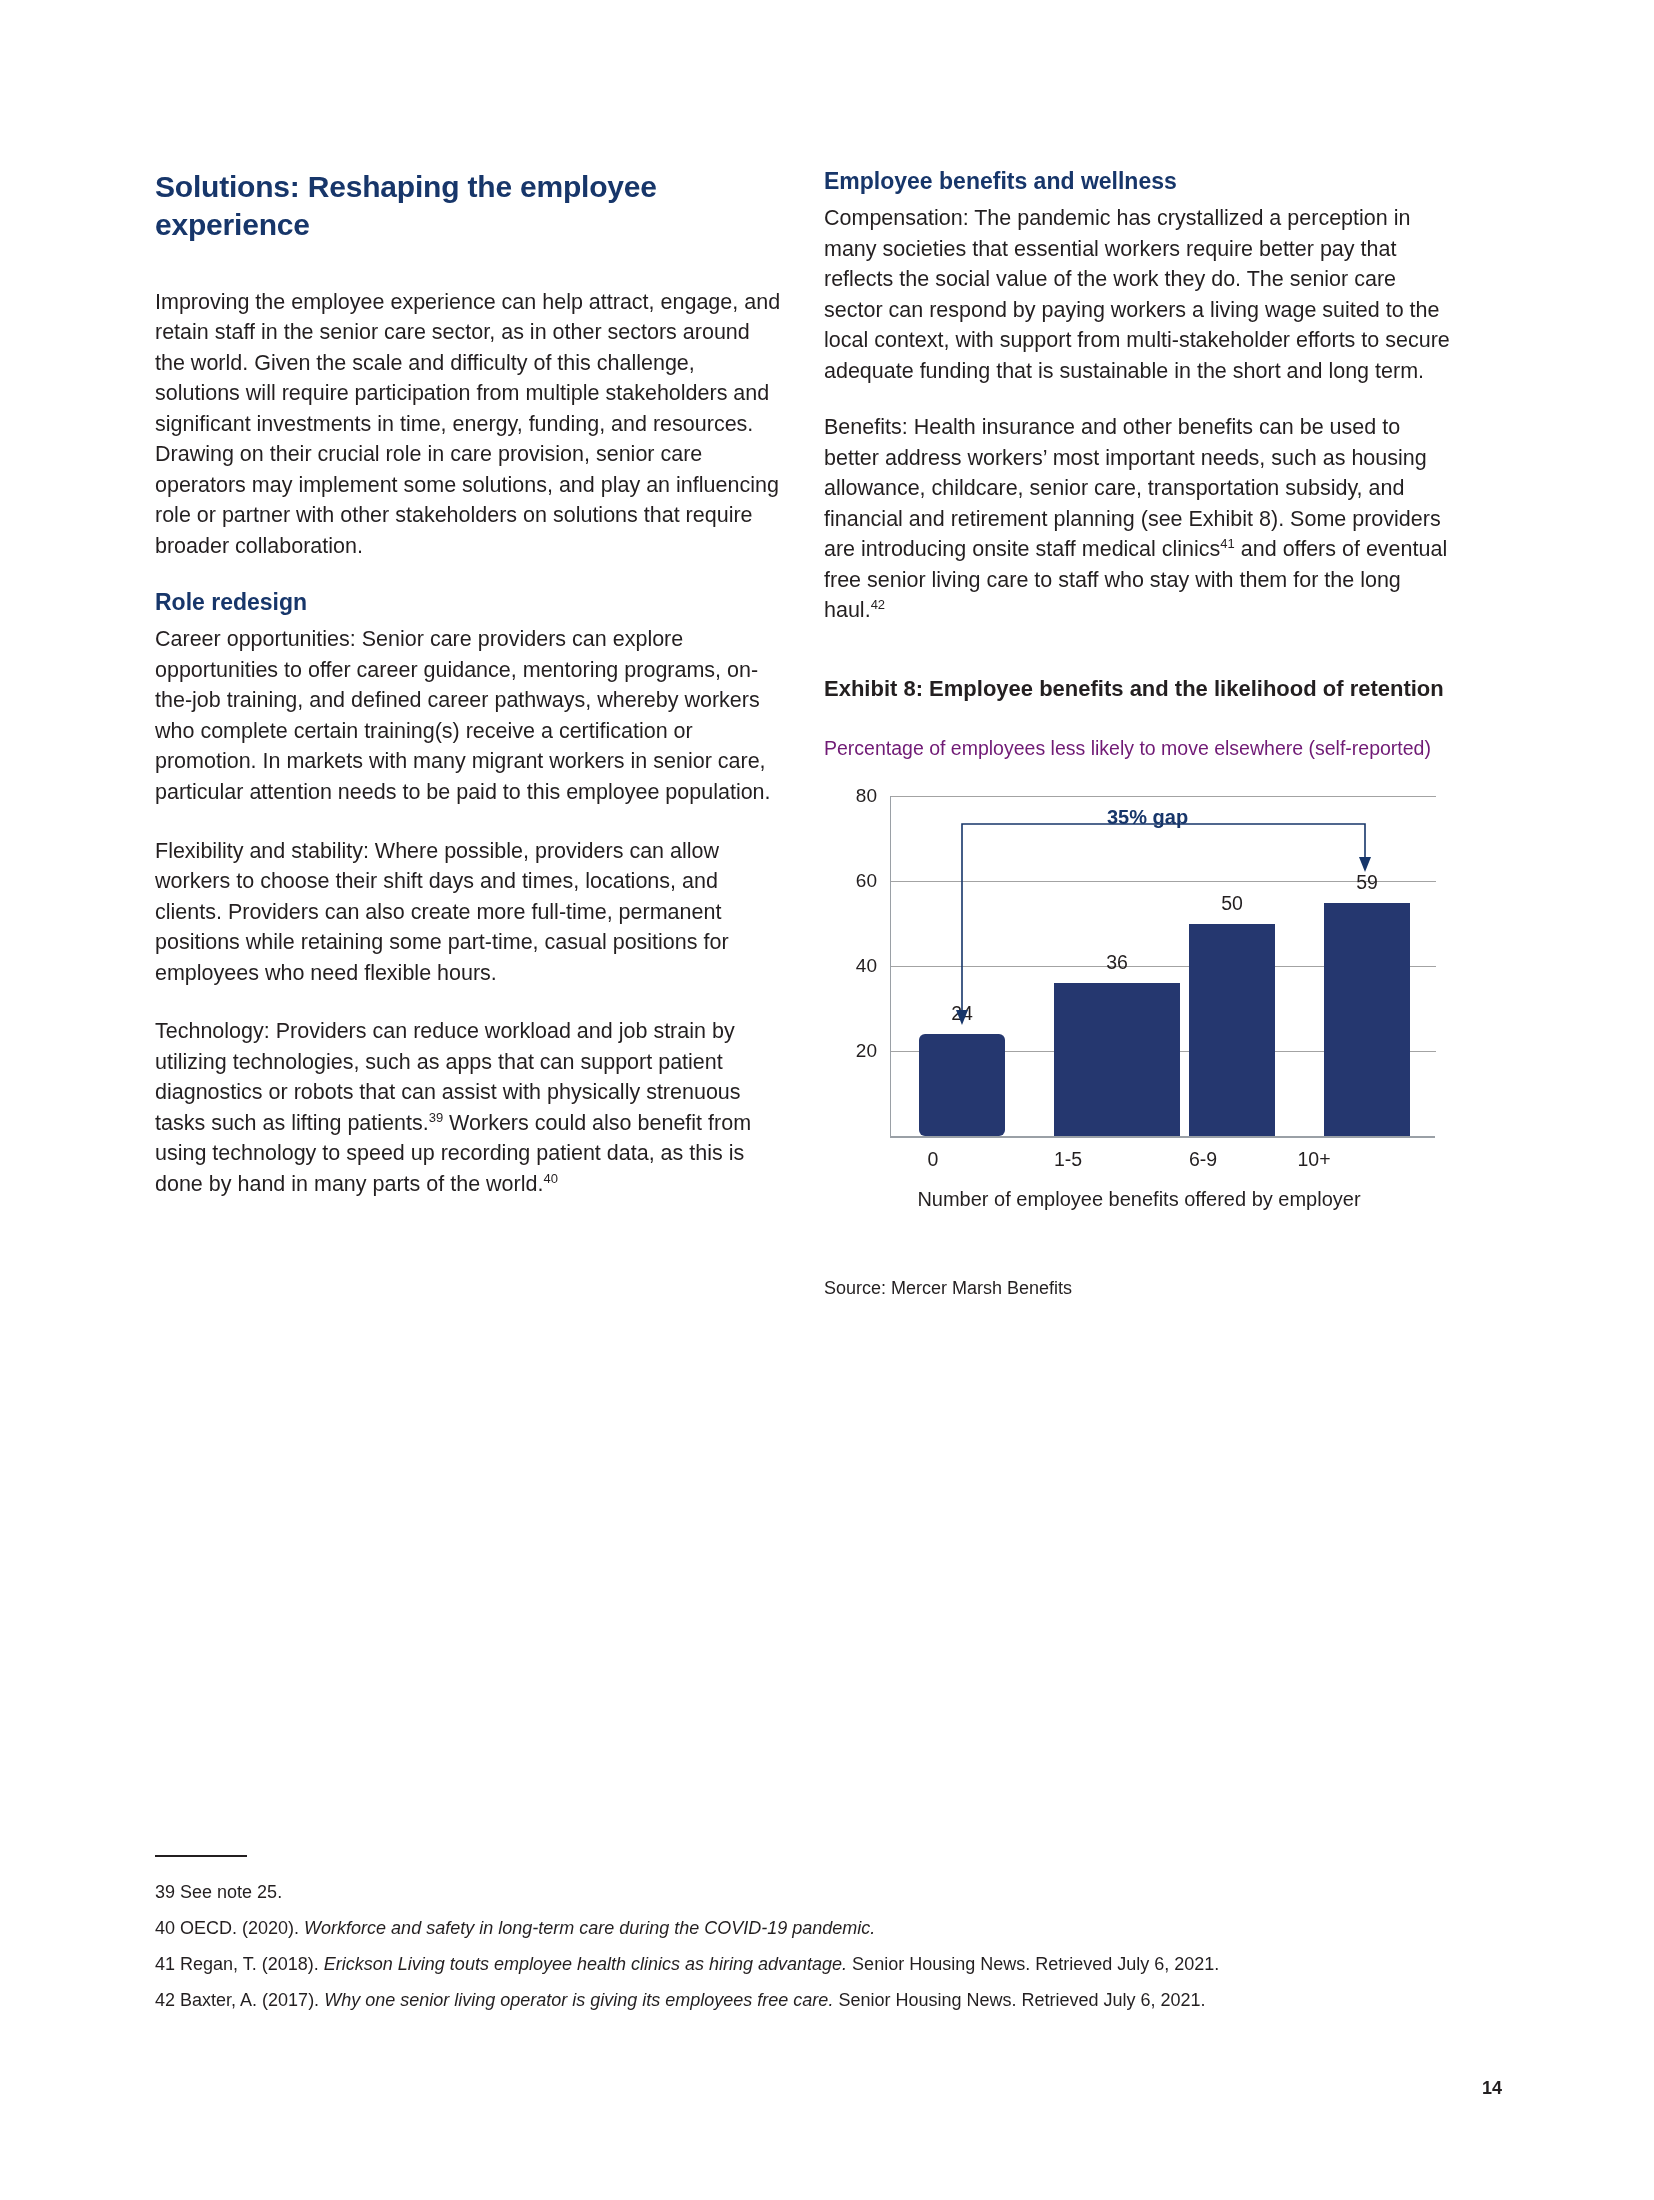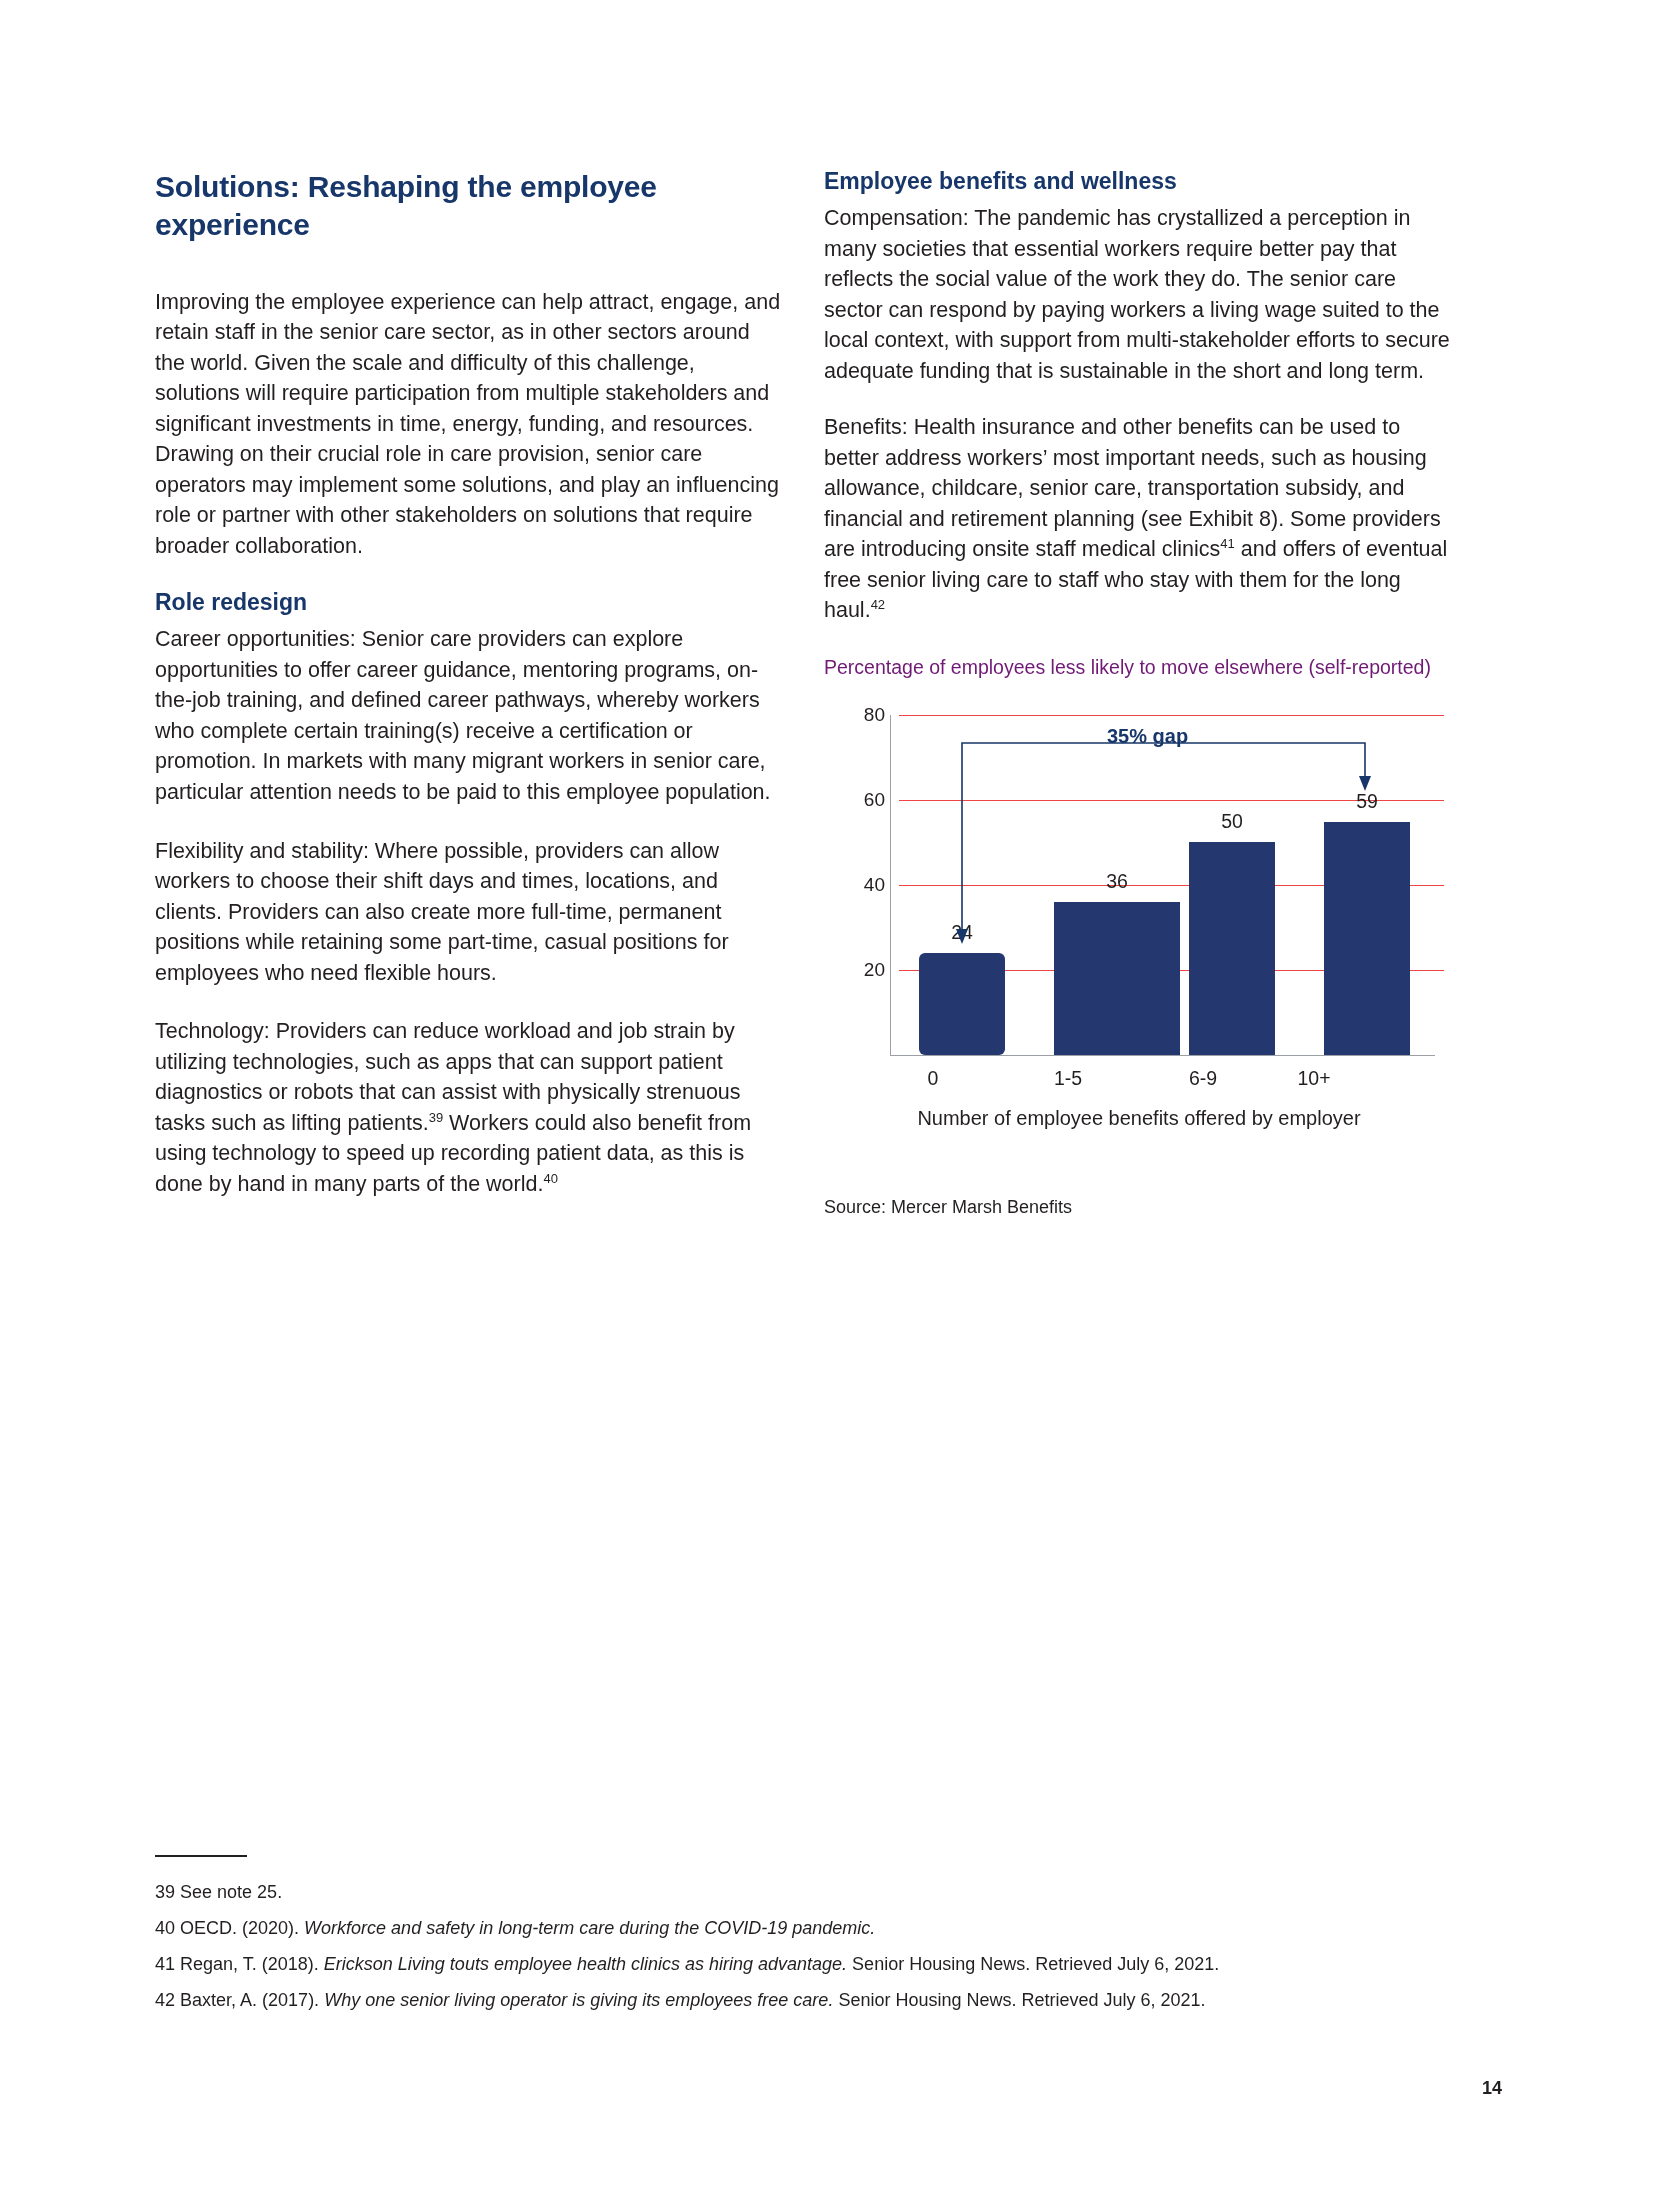--- a/index.html
+++ b/index.html
@@ -81,24 +81,24 @@
     position: absolute;
     left: 66px;
     top: 8px;
     width: 545px;
     height: 340px;
     border-left: 1.5px solid #9aa0a6;
     box-sizing: border-box;
   }
   .gridline {
     position: absolute;
-    left: 8px;
+    left: 0;
     width: 545px;
     height: 1px;
-    background: #ef4444;
+    background: #a3a3a3;
   }
   .axis-bottom {
     position: absolute;
     left: 66px;
     top: 348px;
     width: 545px;
     height: 1.5px;
     background: #9aa0a6;
   }
   .ytick {
@@ -207,20 +207,21 @@
       <p><span class="lead">Technology:</span><span> Providers can reduce workload and job strain by utilizing technologies, such as apps that can support patient diagnostics or robots that can assist with physically strenuous tasks such as lifting patients.</span><sup>39</sup><span> Workers could also benefit from using technology to speed up recording patient data, as this is done by hand in many parts of the world.</span><sup>40</sup></p>
     </div>
 
     <div class="col">
       <h2 class="sub-head">Employee benefits and wellness</h2>
 
       <p class="tight"><span class="lead">Compensation:</span><span> The pandemic has crystallized a perception in many societies that essential workers require better pay that reflects the social value of the work they do. The senior care sector can respond by paying workers a living wage suited to the local context, with support from multi-stakeholder efforts to secure adequate funding that is sustainable in the short and long term.</span></p>
 
       <p><span class="lead">Benefits:</span><span> Health insurance and other benefits can be used to better address workers’ most important needs, such as housing allowance, childcare, senior care, transportation subsidy, and financial and retirement planning (see Exhibit 8). Some providers are introducing onsite staff medical clinics</span><sup>41</sup><span> and offers of eventual free senior living care to staff who stay with them for the long haul.</span><sup>42</sup></p>
 
+      <div class="exhibit-title">Exhibit 8: Employee benefits and the likelihood of retention</div>
       <div class="exhibit-sub">Percentage of employees less likely to move elsewhere (self-reported)</div>
 
       <div class="chart-wrap">
         <div class="chart-area">
 
           <div class="gridline" style="top:0px;">
             <span class="ytick">80</span>
           </div>
           <div class="gridline" style="top:85px;">
             <span class="ytick">60</span>

